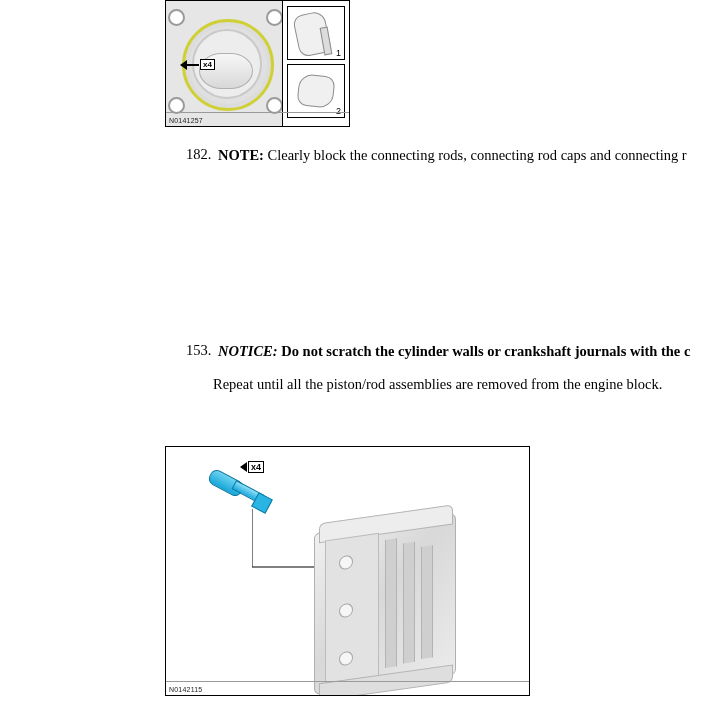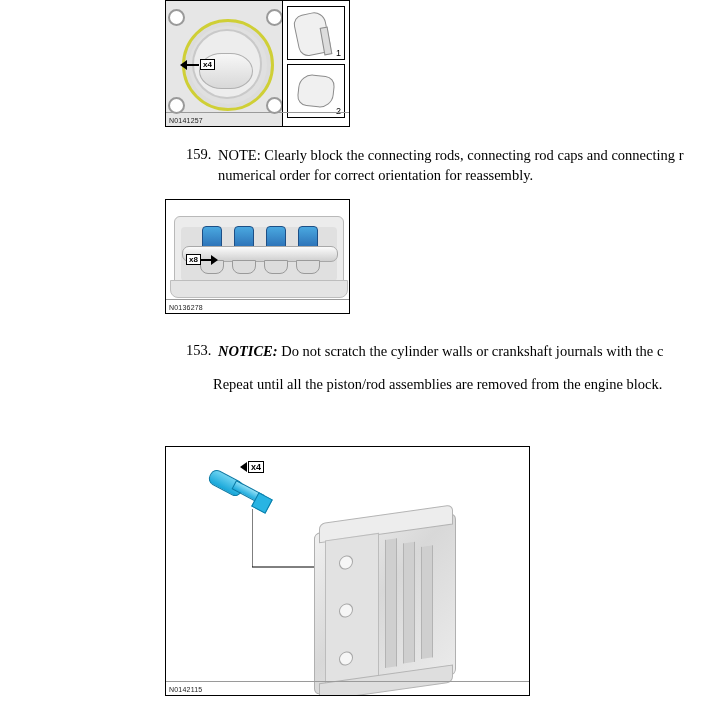--- a/index.html
+++ b/index.html
@@ -173,21 +173,21 @@
   }
   .step-num {
     position: absolute;
     font-size: 14.5px;
   }
   .step-body {
     position: absolute;
     font-size: 14.5px;
     line-height: 1.3;
   }
-  .bold { font-weight: normal; margin-top: 28px; }
+  .bold { font-weight: bold; margin-top: 28px; }
   .bolditalic { font-weight: bold; font-style: italic; margin-top: 36px; }
 
   
   .fig2 {
     position: absolute;
     left: 165px;
     top: 199px;
     width: 185px;
     height: 115px;
     border: 1px solid #000;
@@ -432,49 +432,26 @@
       </div>
       <div class="subpanel sub2">
         <div class="hand h2"></div>
         <span class="sub-num">2</span>
       </div>
     </div>
     <div class="fig-id-line"></div>
     <span class="fig-id">N0141257</span>
   </div>
 
-  <span class="step-num" style="left:186px; top:146px;">159.</span>
+  <span class="step-num" style="left:186px; top:146px;">182.</span>
   <div class="step-body" style="left:218px; top:146px; width:520px;">
     <span class="bold">NOTE:</span>
     <span>Clearly block the connecting rods, connecting rod caps and connecting r</span>
   </div>
-  <div class="step-body" style="left:218px; top:166px; width:480px;">
-    <span>numerical order for correct orientation for reassembly.</span>
-  </div>
-
-  <div class="fig2">
-    <div class="block-body"></div>
-    <div class="rod r1"></div>
-    <div class="rod r2"></div>
-    <div class="rod r3"></div>
-    <div class="rod r4"></div>
-    <div class="crank-shaft"></div>
-    <div class="rod-cap c1"></div>
-    <div class="rod-cap c2"></div>
-    <div class="rod-cap c3"></div>
-    <div class="rod-cap c4"></div>
-    <div class="pan-rail"></div>
-    <div class="arrow-x8">
-      <span class="lbl">x8</span>
-      <div class="tail"></div>
-      <div class="head"></div>
-    </div>
-    <div class="fig-id-line"></div>
-    <span class="fig-id">N0136278</span>
-  </div>
+
 
   <span class="step-num" style="left:186px; top:342px;">153.</span>
   <div class="step-body" style="left:218px; top:342px; width:520px;">
     <span class="bolditalic">NOTICE:</span>
     <span class="bold">Do not scratch the cylinder walls or crankshaft journals with the c</span>
   </div>
 
   <div class="step-body" style="left:213px; top:375px; width:500px;">
     <span>Repeat until all the piston/rod assemblies are removed from the engine block.</span>
   </div>

